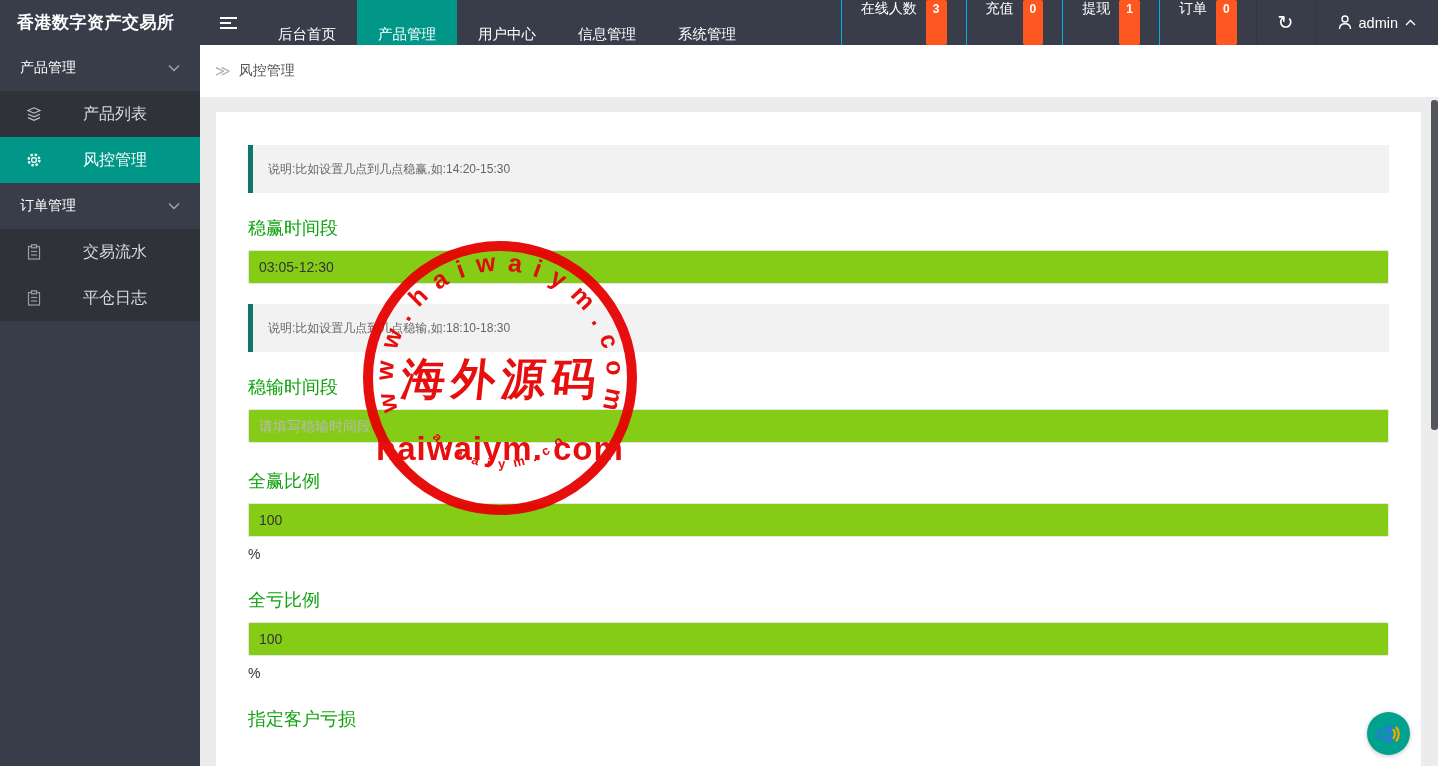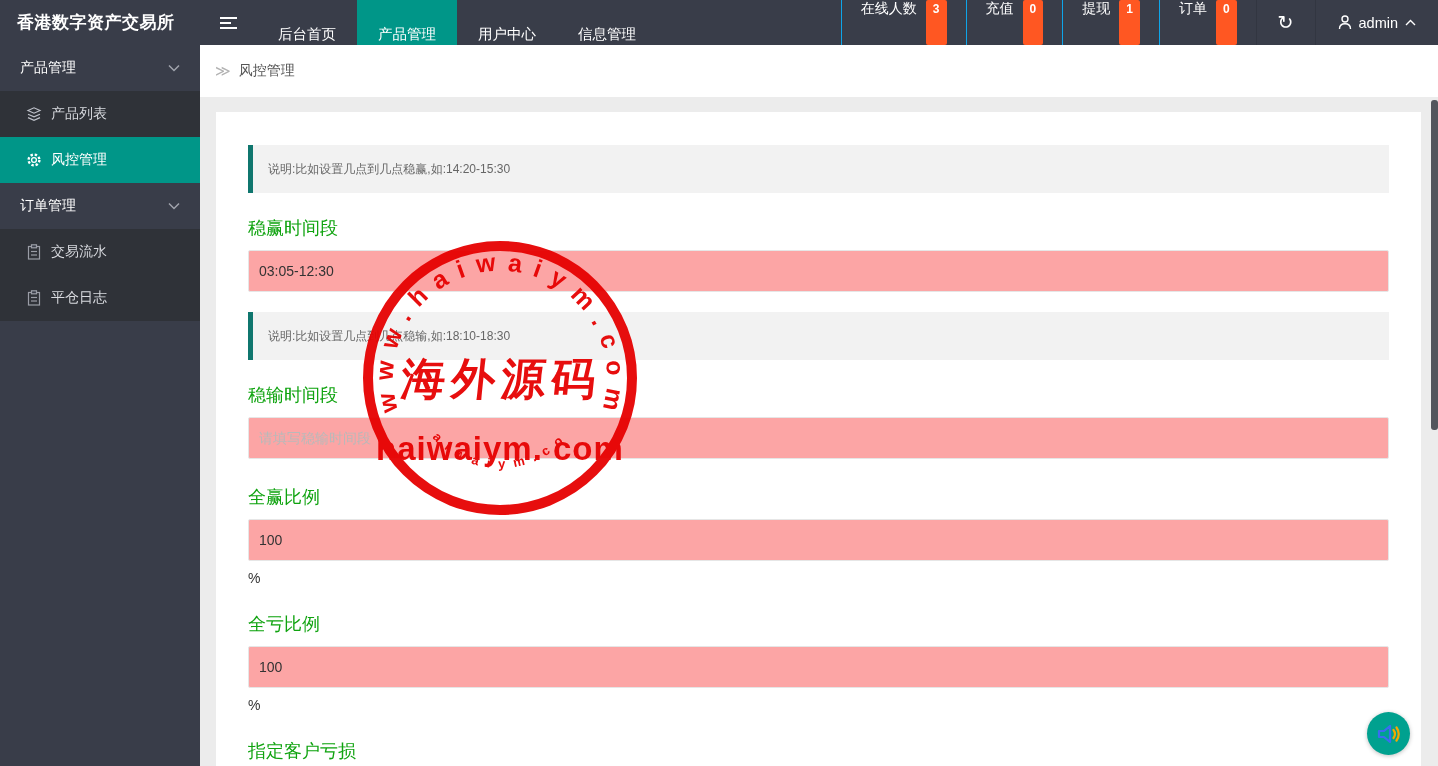--- a/index.html
+++ b/index.html
@@ -56,21 +56,21 @@
     position:absolute; top:45px; left:0; width:200px; bottom:0;
     background:#393D49; z-index:300;
   }
   .side-parent {
     height:46px; display:flex; align-items:center; padding:0 20px;
     color:#fff; font-size:14px; cursor:pointer; position:relative;
   }
   .side-parent .chev { margin-left:auto; }
   .side-child {
     height:46px; display:flex; align-items:center; padding-left:26px;
-    background:#2F3238; color:#d8dadf; font-size:14px; cursor:pointer;
+    background:#2F3238; color:#d8dadf; font-size:16px; cursor:pointer;gap:32px;
   }
   .side-child .s-icon { width:16px; height:16px; margin-right:9px; flex-shrink:0;
     display:flex; align-items:center; justify-content:center; }
   .side-child.active { background:#009688; color:#fff; }
 
   
   .crumbbar {
     position:absolute; left:200px; top:45px; right:0; height:52px; background:#fff;
     display:flex; align-items:center; padding-left:15px; z-index:100;
   }
@@ -84,24 +84,24 @@
   }
   .card { background:#fff; padding:33px 32px 60px 32px; min-height:900px; }
   .note {
     background:#f2f2f2; border-left:5px solid #0f766e;
     padding:16px 15px; color:#666; font-size:12px; line-height:1.35;
   }
   .note + .field-label { margin-top:23px; }
   .field-label { display:block; color:#0fa30f; font-size:18px; margin:26px 0 10px; }
   .field-label:first-child { margin-top:0; }
   .text-input {
-    display:block; width:100%; height:42px; border:1px solid #e6e6e6;
+    display:block; width:100%; height:34px; border:1px solid #e6e6e6;
     border-radius:2px; padding:0 10px; font-size:14px; color:#333;
     font-family:"Liberation Sans","DejaVu Sans",sans-serif; outline:none;
-    background:#fca5a5;
+    background:#84cc16;
   }
   .text-input::placeholder { color:#b9b9b9; }
   .suffix { margin-top:9px; font-size:14px; color:#333; }
   .note-gap { margin-top:20px; }
 
   
   .stamp {
     position:absolute; left:358px; top:236px; width:284px; height:284px;
     z-index:250; pointer-events:none; opacity:.94;
   }
@@ -131,20 +131,21 @@
     <i></i>
       <i class="mid"></i>
       <i></i>
   </div>
 
   <div class="topnav">
     <div class="topnav-item">后台首页</div>
     <div class="topnav-item active">产品管理</div>
     <div class="topnav-item">用户中心</div>
     <div class="topnav-item">信息管理</div>
+    <div class="topnav-item">系统管理</div>
   </div>
 
   <div class="header-right">
     <div class="stat">
       <span>在线人数</span>
       <span class="badge">3</span>
     </div>
     <div class="stat">
       <span>充值</span>
       <span class="badge">0</span>

